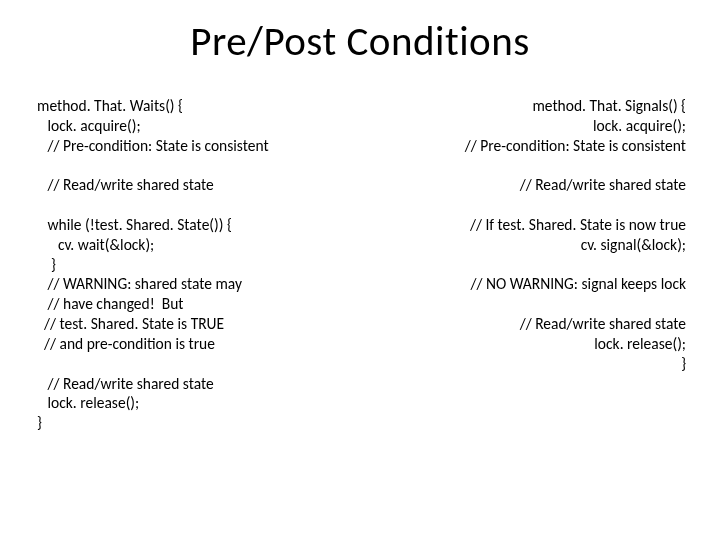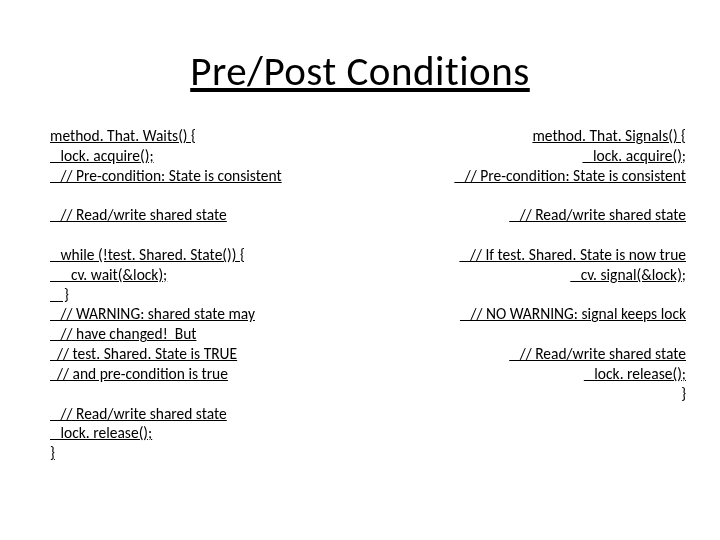--- a/index.html
+++ b/index.html
@@ -9,43 +9,42 @@
     height: 540px;
     background: #ffffff;
     font-family: Calibri, "Segoe UI", Arial, sans-serif;
     color: #000;
     overflow: hidden;
   }
   .slide {
     width: 720px;
     height: 540px;
     box-sizing: border-box;
-    padding: 36px 34px 0 34px;
-    text-decoration: underline;
+    padding: 6px 34px 0 34px;
   }
   .title {
     font-size: 41px;
     font-weight: 400;
     text-align: center;
     margin: 10px 0 30px 0;
     letter-spacing: 0.5px;
   }
   .cols {
     display: flex;
     flex-direction: row;
     gap: 32px;
   }
   .col {
     flex: 1;
     font-size: 15.5px;
     line-height: 1.28;
     white-space: pre;
   }
   .col-left {
-    margin-left: 16px;
+    margin-left: 3px;
   }
   .col-right {
     margin-left: 6px;
     text-align: right;
   }
 </style>
 </head>
 <body>
 
 <div class="slide">

